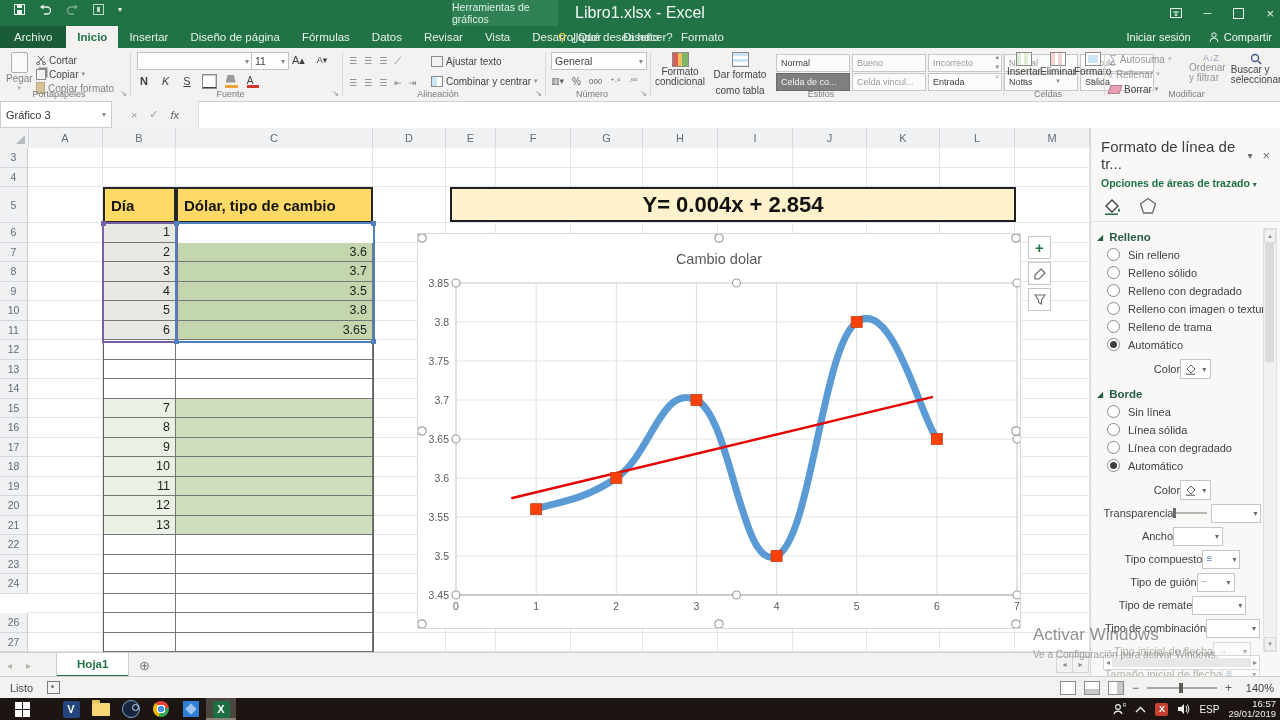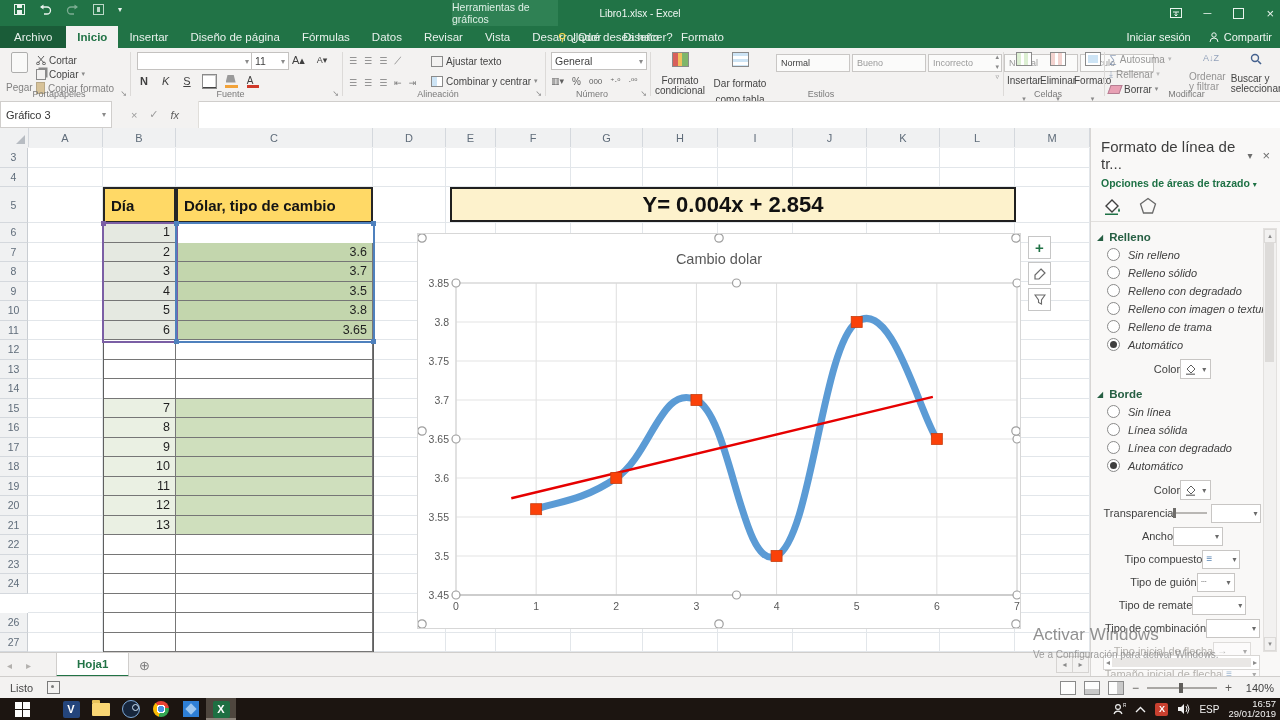--- a/index.html
+++ b/index.html
@@ -6,39 +6,39 @@
   body{width:1280px;height:720px;position:relative;overflow:hidden;background:#fff;
        font-family:"Liberation Sans","DejaVu Sans",sans-serif;-webkit-font-smoothing:antialiased;}
   .abs{position:absolute;}
   
   #titlebar{left:0;top:0;width:1280px;height:26px;background:#217346;color:#fff;}
   .qat{display:flex;align-items:center;gap:14px;position:absolute;left:14px;top:4px;color:#eaf4ee;font-size:11px;}
   .qat svg{display:block}
   #ctx-header{position:absolute;left:452px;top:0;width:106px;height:26px;background:#2f8154;color:#dff0e6;
               font-size:10.5px;display:flex;align-items:center;justify-content:center;}
   #title-text{position:absolute;left:0;right:0;top:0;height:26px;display:flex;align-items:center;justify-content:center;
-              font-size:10px;color:#f2f7f4;pointer-events:none;}
+              font-size:16px;color:#f2f7f4;pointer-events:none;}
   .winbtns{position:absolute;right:6px;top:0;height:26px;display:flex;align-items:center;gap:22px;color:#eaf4ee;font-size:11px;}
   .winbtns .sq{width:9px;height:9px;border:1px solid #eaf4ee;display:inline-block;}
   
   #tabrow{left:0;top:26px;width:1280px;height:22px;background:#217346;}
   .rtabs{display:flex;height:22px;align-items:stretch;}
   .rtab{padding:0 11px;display:flex;align-items:center;font-size:11.5px;color:#e8f1ec;cursor:pointer;}
   .rtab.file{background:#1a5c38;padding:0 14px;}
   .rtab.active{background:#f3f2f1;color:#217346;font-weight:bold;}
   .tellme{display:flex;align-items:center;gap:5px;color:#e8f1ec;font-size:11.5px;padding:0 10px;}
   .bulb{color:#ffd84d;font-size:11px;}
   #tabrow-right{position:absolute;right:8px;top:26px;height:22px;display:flex;align-items:center;gap:18px;color:#eef6f1;font-size:11px;}
   
   #ribbon{left:0;top:48px;width:1280px;height:53px;background:#f3f2f1;border-bottom:1px solid #d0cecc;}
   .rgroup{position:absolute;top:0;height:52px;}
   .rgroup .glabel{position:absolute;bottom:1px;left:0;right:12px;text-align:center;font-size:9px;color:#7a7a7a;}
   .rgroup .launcher{position:absolute;bottom:2px;right:3px;font-size:8px;color:#8a8a8a;}
   .gsep{position:absolute;top:4px;width:1px;height:44px;background:#dcdad8;}
-  .bigbtn{display:flex;flex-direction:column;align-items:center;font-size:10px;color:#444;gap:9px;}
+  .bigbtn{display:flex;flex-direction:column;align-items:center;font-size:10px;color:#444;gap:0;}
   .smallrow{display:flex;align-items:center;gap:3px;font-size:10px;color:#444;height:14px;}
   .ricon{display:inline-block;}
   .combo{background:#fff;border:1px solid #c4c2c0;height:16px;display:flex;align-items:center;
          font-size:10.5px;color:#3f3f3f;padding:0 3px;justify-content:space-between;}
   .combo .da{color:#8a8a8a;font-size:8px;margin-left:4px;}
   .fbtn{font-size:11px;color:#3f3f3f;padding:0 3px;}
   .style-cell{width:64px;height:16px;background:#fbfbfa;border:1px solid #c9c7c5;font-size:9px;color:#9a9a9a;
               display:flex;align-items:center;padding:0 4px;margin:1px;white-space:nowrap;overflow:hidden;}
   .style-cell.first{color:#3f3f3f;}
   .style-cell.selected{background:#7f7f7f;color:#f3f3f3;border-color:#6b6b6b;}
@@ -80,21 +80,21 @@
   .chart-btn{left:1028px;width:21px;height:21px;background:#fff;border:1px solid #c6c6c6;display:flex;align-items:center;justify-content:center;}
   
   #pane{left:1090px;top:128px;width:190px;height:548px;background:#f9f8f7;border-left:1px solid #d8d6d4;box-sizing:border-box;}
   #pane-title{display:flex;align-items:center;justify-content:space-between;padding:10px 10px 0 10px;
               font-size:15px;color:#3d3d3d;}
   #pane-title .tctrl{color:#6d6d6d;font-size:10px;display:flex;gap:10px;align-items:center;}
   #pane-sub{padding:5px 10px 0 10px;font-size:10.5px;font-weight:bold;color:#1e7145;}
   #pane-icons{display:flex;gap:16px;padding:8px 0 6px 12px;border-bottom:1px solid #e2e0de;align-items:center;}
   .pane-sec{display:flex;align-items:center;font-weight:bold;font-size:11.5px;color:#265f43;margin:9px 0 3px 6px;gap:6px;}
   .pane-sec .tri{font-size:8px;color:#265f43;}
-  .pane-opt{display:flex;align-items:center;margin:5px 0 5px 16px;font-size:11px;color:#3f3f3f;font-style:italic;}
+  .pane-opt{display:flex;align-items:center;margin:5px 0 5px 16px;font-size:11px;color:#3f3f3f;}
   .radio{position:relative;width:11px;height:11px;border:1px solid #8a8a8a;border-radius:50%;margin-right:8px;background:#fff;flex:none;}
   .pane-opt.selected .radio::after{content:"";position:absolute;left:2px;top:2px;right:2px;bottom:2px;border-radius:50%;background:#3f3f3f;}
   .pane-row{display:flex;align-items:center;justify-content:center;height:20px;margin:3px 10px 3px 4px;
             font-size:11px;color:#3f3f3f;}
   .pane-row.disabled{color:#b5b2ae;}
   .ctl{display:flex;align-items:center;justify-content:space-between;background:#fff;border:1px solid #c8c6c4;
        width:30px;height:17px;padding:0 3px;font-size:9px;color:#6a6a6a;}
   .ctl .arr{font-size:8px;color:#6a6a6a;}
   .ctl .glyph{font-size:10px;color:#2e6da4;line-height:1;}
   .ctl-dropdown-lines .glyph::before{content:"≡";color:#5b87b5;}
@@ -347,20 +347,28 @@
       <span class="ricon" style="width:15px;height:13px;border:1px solid #8a8a8a;background:repeating-linear-gradient(#cde4f5 0 3px,#fff 3px 6px);"></span>
       <span style="line-height:16px;">Dar formato como tabla</span>
     </div>
     <div style="position:absolute;left:124px;top:5px;display:flex;">
 
     <div class="style-cell first">Normal</div>
         <div class="style-cell">Bueno</div>
         <div class="style-cell">Incorrecto</div>
         <div class="style-cell">Neutral</div>
         <div class="style-cell">Cálculo</div>
+      </div>
+    <div style="position:absolute;left:124px;top:24px;display:flex;">
+
+    <div class="style-cell selected">Celda de co...</div>
+        <div class="style-cell">Celda vincul...</div>
+        <div class="style-cell first">Entrada</div>
+        <div class="style-cell first">Notas</div>
+        <div class="style-cell first">Salida</div>
       </div>
     <div style="position:absolute;right:4px;top:5px;display:flex;flex-direction:column;gap:2px;color:#8a8a8a;font-size:7px;">
       <span>▴</span>
       <span>▾</span>
       <span>▿</span>
     </div>
     <div class="glabel">Estilos</div>
   </div>
   <div class="gsep" style="left:1003px;"></div>
 

